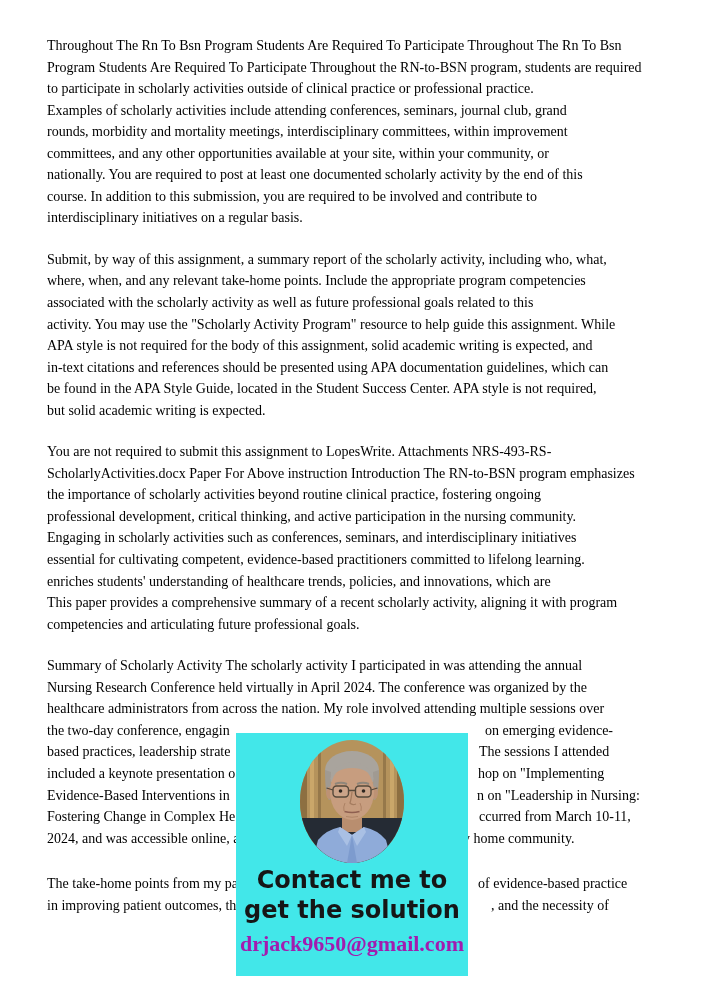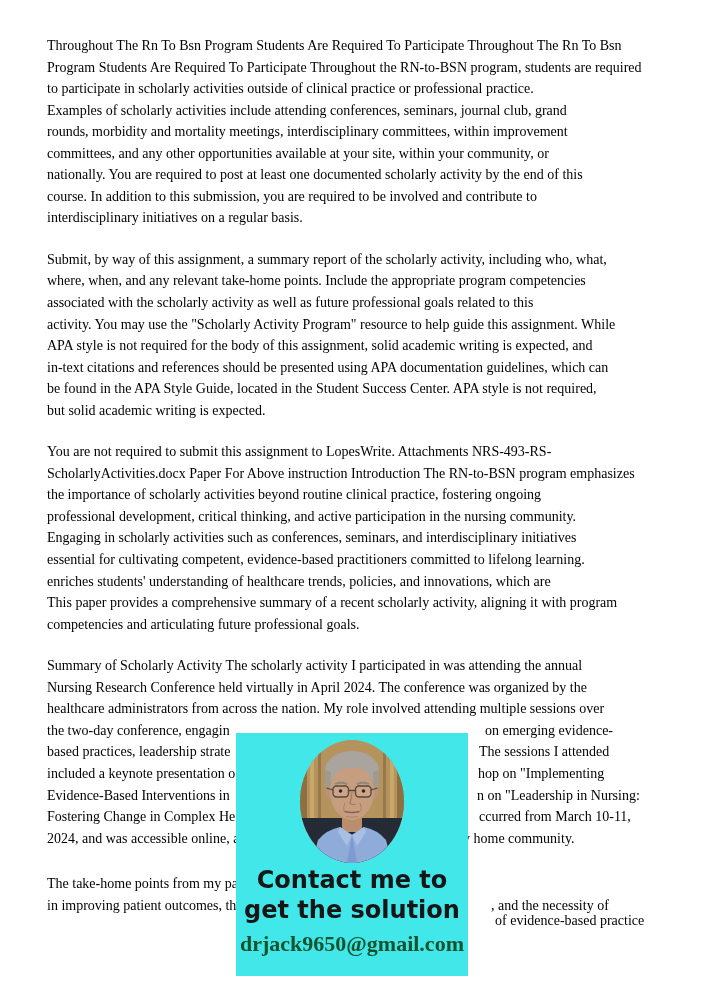--- a/index.html
+++ b/index.html
@@ -24,21 +24,21 @@
   }
   .photo{margin-top:7px;width:104px;height:123px;flex:0 0 auto;}
   .heading{
     margin-top:2px;text-align:center;
     font-family:"DejaVu Sans", sans-serif;font-weight:bold;
     font-size:24px;line-height:30px;color:#161616;letter-spacing:0;
   }
   .email{
     margin-top:6px;text-align:center;
     font-family:"Liberation Serif", serif;font-weight:bold;
-    font-size:22px;line-height:26px;color:#14532d;
+    font-size:22px;line-height:26px;color:#a21caf;
   }
 </style>
 </head>
 <body>
 
 <div class="text-block">
     <div class="paragraph">
       <div class="line">Throughout The Rn To Bsn Program Students Are Required To Participate Throughout The Rn To Bsn</div>
       <div class="line">Program Students Are Required To Participate Throughout the RN-to-BSN program, students are required</div>
       <div class="line">to participate in scholarly activities outside of clinical practice or professional practice.</div>
@@ -75,21 +75,21 @@
       <div class="line">Nursing Research Conference held virtually in April 2024. The conference was organized by the</div>
       <div class="line">healthcare administrators from across the nation. My role involved attending multiple sessions over</div>
       <div class="line"><span class="frag-left">the two-day conference, engagin</span><span class="frag-right" style="left: 438px; font-family: Liberation Serif, serif;">on emerging evidence-</span></div>
       <div class="line"><span class="frag-left">based practices, leadership strate</span><span class="frag-right" style="left: 432px;">The sessions I attended</span></div>
       <div class="line"><span class="frag-left">included a keynote presentation o</span><span class="frag-right" style="left: 431px;">hop on "Implementing</span></div>
       <div class="line"><span class="frag-left">Evidence-Based Interventions in</span><span class="frag-right" style="left: 430px;">n on "Leadership in Nursing:</span></div>
       <div class="line"><span class="frag-left">Fostering Change in Complex He</span><span class="frag-right" style="left: 432px;">ccurred from March 10-11,</span></div>
       <div class="line"><span class="frag-left">2024, and was accessible online, a</span><span class="frag-right" style="left: 416px; text-align: right;">y home community.</span></div>
     </div>
     <div class="paragraph">
-      <div class="line"><span class="frag-left">The take-home points from my pa</span><span class="frag-right" style="left: 448px; margin-top: 37px;">of evidence-based practice</span></div>
+      <div class="line"><span class="frag-left">The take-home points from my pa</span><span class="frag-right" style="left: 431px;">of evidence-based practice</span></div>
       <div class="line"><span class="frag-left">in improving patient outcomes, th</span><span class="frag-right" style="left: 444px;">, and the necessity of</span></div>
     </div>
   </div>
 
 <div class="overlay" style="background: rgb(66, 231, 233);">
   <div class="photo">
     <svg width="104" height="123" viewBox="0 0 104 123" role="img">
       <defs>
         <clipPath id="ovalClip">
             <ellipse cx="52" cy="61.5" rx="52" ry="61.5"></ellipse>

